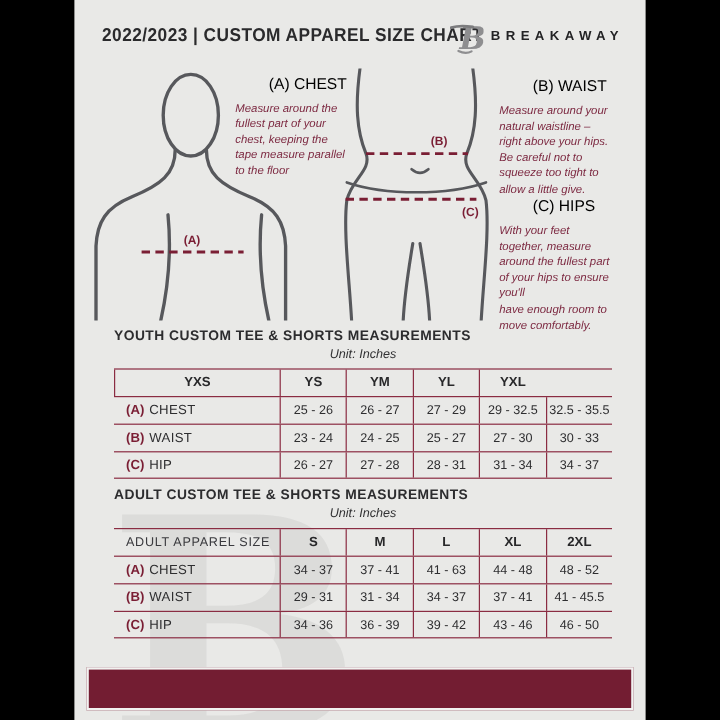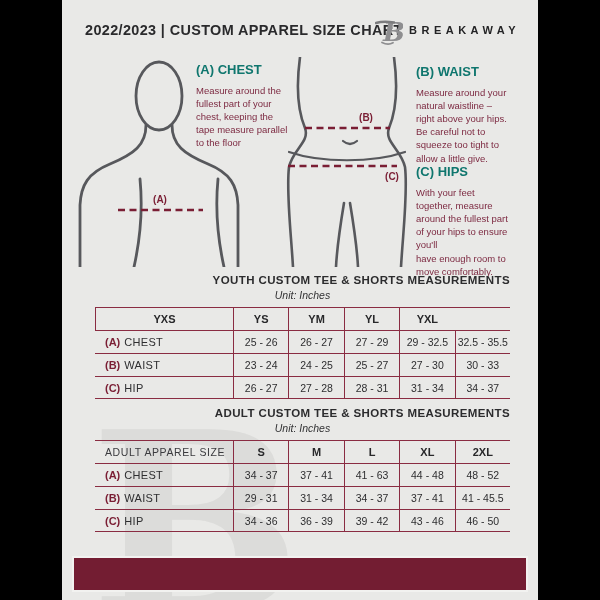--- a/index.html
+++ b/index.html
@@ -17,28 +17,28 @@
   .hdr-title{
     left:23px;top:21px;font-size:15.5px;font-weight:700;color:#2A2A2C;
     white-space:nowrap;letter-spacing:0.4px;
     transform:scaleX(0.93);transform-origin:left top;
   }
   .brand{
     left:347px;top:24px;font-size:11px;font-weight:700;color:#232325;
     letter-spacing:4.5px;white-space:nowrap;
   }
   
-  .mhead{font-size:13px;font-weight:700;color:#0f766e;white-space:nowrap;}
+  .mhead{font-size:13px;font-weight:400;color:#000000;white-space:nowrap;margin-left:28px;}
   .mdesc{
-    font-size:9.5px;color:#7D2A42;line-height:1.38;
+    font-size:9.5px;font-style:italic;color:#7D2A42;line-height:1.38;
     white-space:pre-line;
   }
   
   .tbl-title{
-    left:33px;width:415px;text-align:right;font-size:11.5px;font-weight:700;
+    left:33px;width:415px;text-align:left;font-size:11.5px;font-weight:700;
     color:#2C2C2E;letter-spacing:0.4px;
   }
   .tbl-unit{
     left:33px;width:415px;text-align:center;font-size:10.5px;font-style:italic;
     color:#323234;
   }
   
   .size-table{left:33px;width:415px;}
   .tr{
     display:grid;grid-template-columns:138px repeat(5,1fr);

